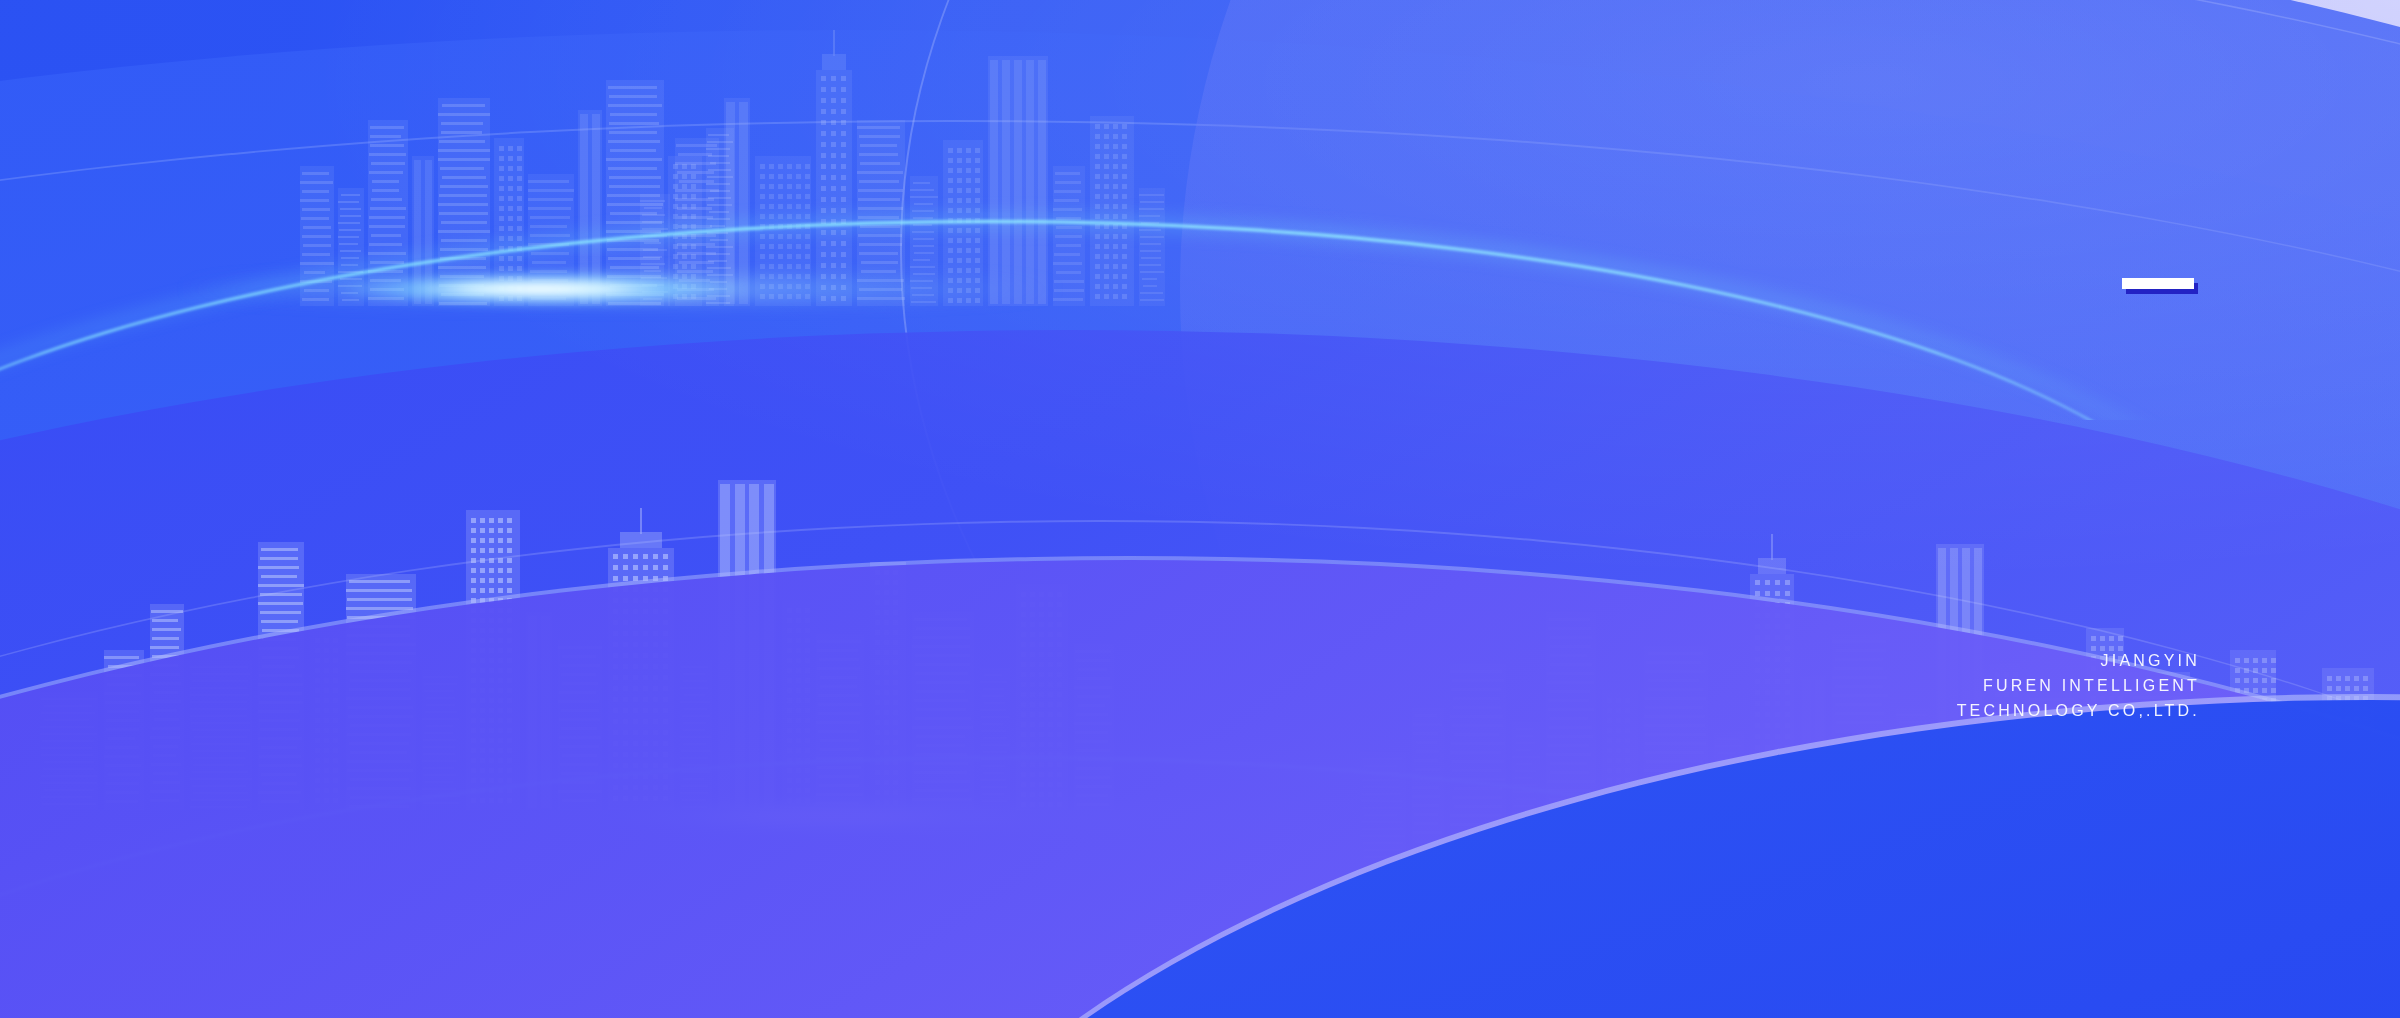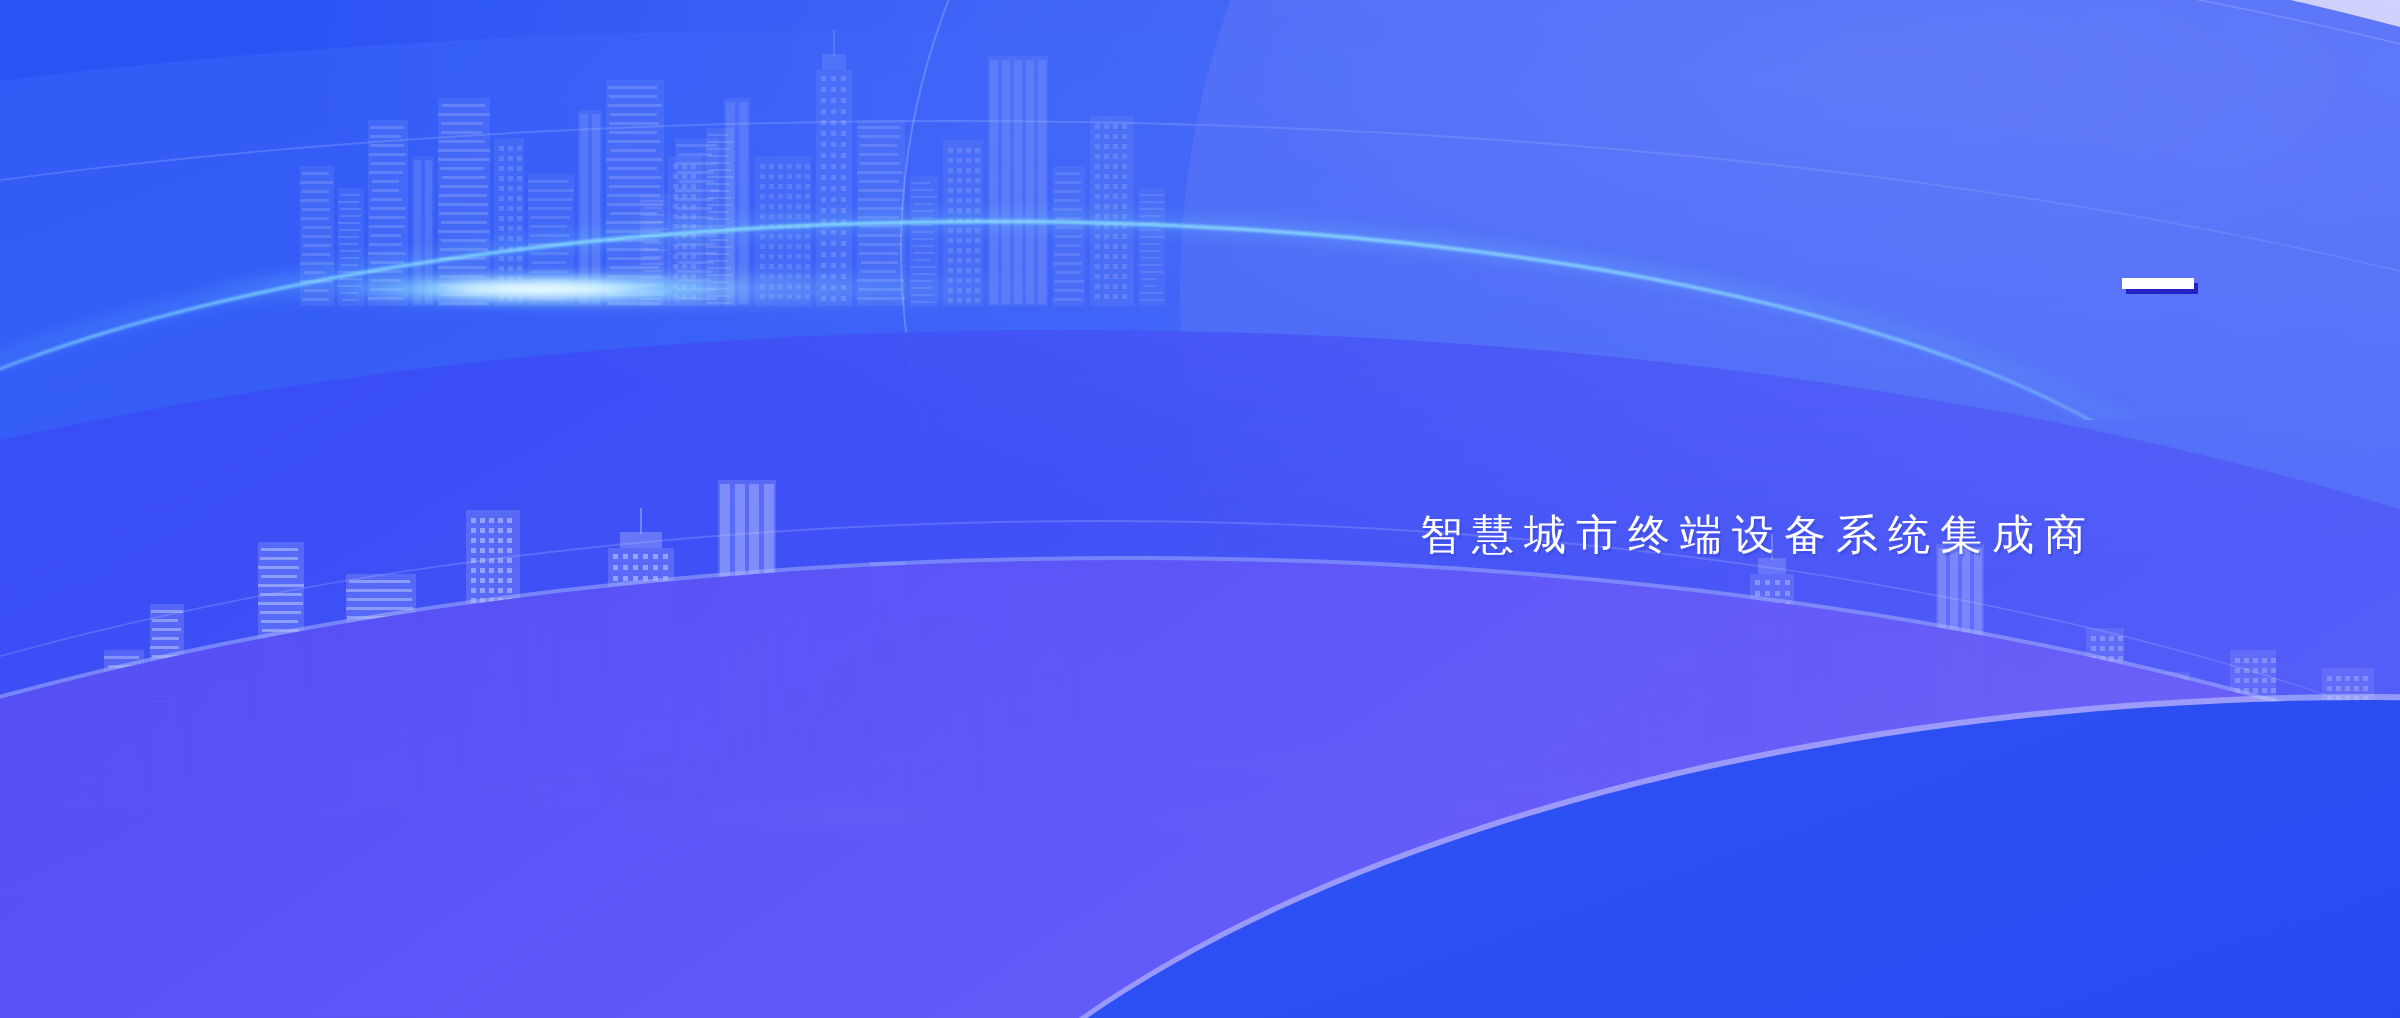--- a/index.html
+++ b/index.html
@@ -2631,16 +2631,20 @@
   <div class="wave w-d-rim"></div>
   <div class="wave w-d"></div>
   <div class="wave w-f-rim"></div>
   <div class="wave w-f"></div>
 
   <div class="veil"></div>
 
   <div id="dash-marker"></div>
 
 
-  <div id="subtitle">智慧城市终端设备系统集成商</div>
-
+
+  <div id="company-en">
+    <div>JIANGYIN</div>
+    <div>FUREN INTELLIGENT</div>
+    <div>TECHNOLOGY CO,.LTD.</div>
+  </div>
 
 </div>
 
 </body></html>

